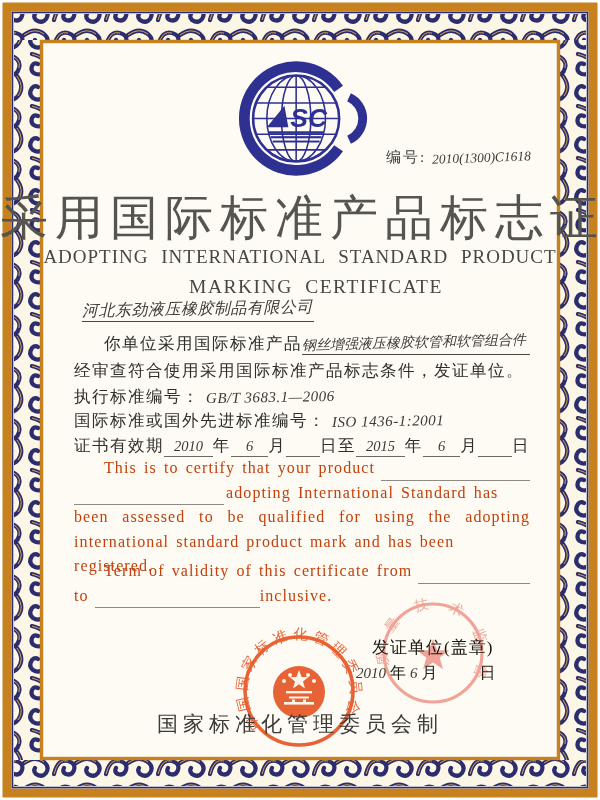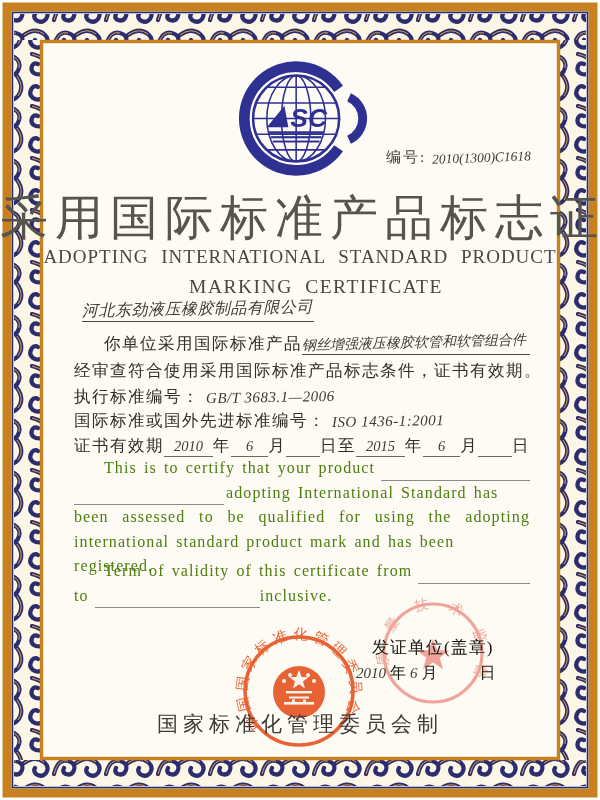--- a/index.html
+++ b/index.html
@@ -36,21 +36,21 @@
   .p-line1 .insert .hw{font-size:14px;letter-spacing:0;display:inline-block;transform:rotate(-1.5deg) translateY(-2px);}
   .p-line2{top:360px;white-space:nowrap;}
   .p-exec{top:386px;white-space:nowrap;}
   .p-intl{top:410px;white-space:nowrap;}
   .std-val{font-size:15px;letter-spacing:0.5px;display:inline-block;transform:rotate(-1deg);}
   .p-validity{top:435px;display:flex;align-items:flex-end;white-space:nowrap;}
   .blank{display:inline-block;border-bottom:1px solid #6b6862;text-align:center;height:20px;}
   .blank .hw{font-size:14.5px;letter-spacing:0;}
   .b-year{width:52px;} .b-month{width:40px;} .b-day{width:36px;}
 
-  .en-para{position:absolute;left:74px;top:456px;width:456px;color:#4d7c0f;
+  .en-para{position:absolute;left:74px;top:456px;width:456px;color:#c2410c;
     font-size:16px;letter-spacing:1.1px;word-spacing:2px;}
   .eline{height:24.5px;line-height:24.5px;}
   .flexline{display:flex;align-items:flex-end;}
   .ul{display:inline-block;border-bottom:1px solid #8d8a84;height:19px;}
   .grow{flex:1;margin-left:6px;}
   .jline{text-align:justify;text-align-last:justify;}
   .indent{padding-left:30px;}
   .gap-top{margin-top:5px;}
 
   .issuer{position:absolute;left:372px;top:636px;font-size:17px;color:#17160f;letter-spacing:1px;white-space:nowrap;}
@@ -167,21 +167,21 @@
   <div class="title-en2">MARKING CERTIFICATE</div>
 
   <div class="company">
     <span class="hw">河北东劲液压橡胶制品有限公司</span>
   </div>
 
   <div class="cn-para p-line1">
     <span class="printed">你单位采用国际标准产品</span>
     <span class="insert"><span class="hw">钢丝增强液压橡胶软管和软管组合件</span></span>
   </div>
-  <div class="cn-para p-line2">经审查符合使用采用国际标准产品标志条件，证书有效期。</div>
+  <div class="cn-para p-line2">经审查符合使用采用国际标准产品标志条件，发证单位。</div>
   <div class="cn-para p-exec">
     <span>执行标准编号：</span>
     <span class="hw std-val">GB/T 3683.1—2006</span>
   </div>
   <div class="cn-para p-intl">
     <span>国际标准或国外先进标准编号：</span>
     <span class="hw std-val">ISO 1436-1:2001</span>
   </div>
   <div class="cn-para p-validity">
     <span>证书有效期</span>

